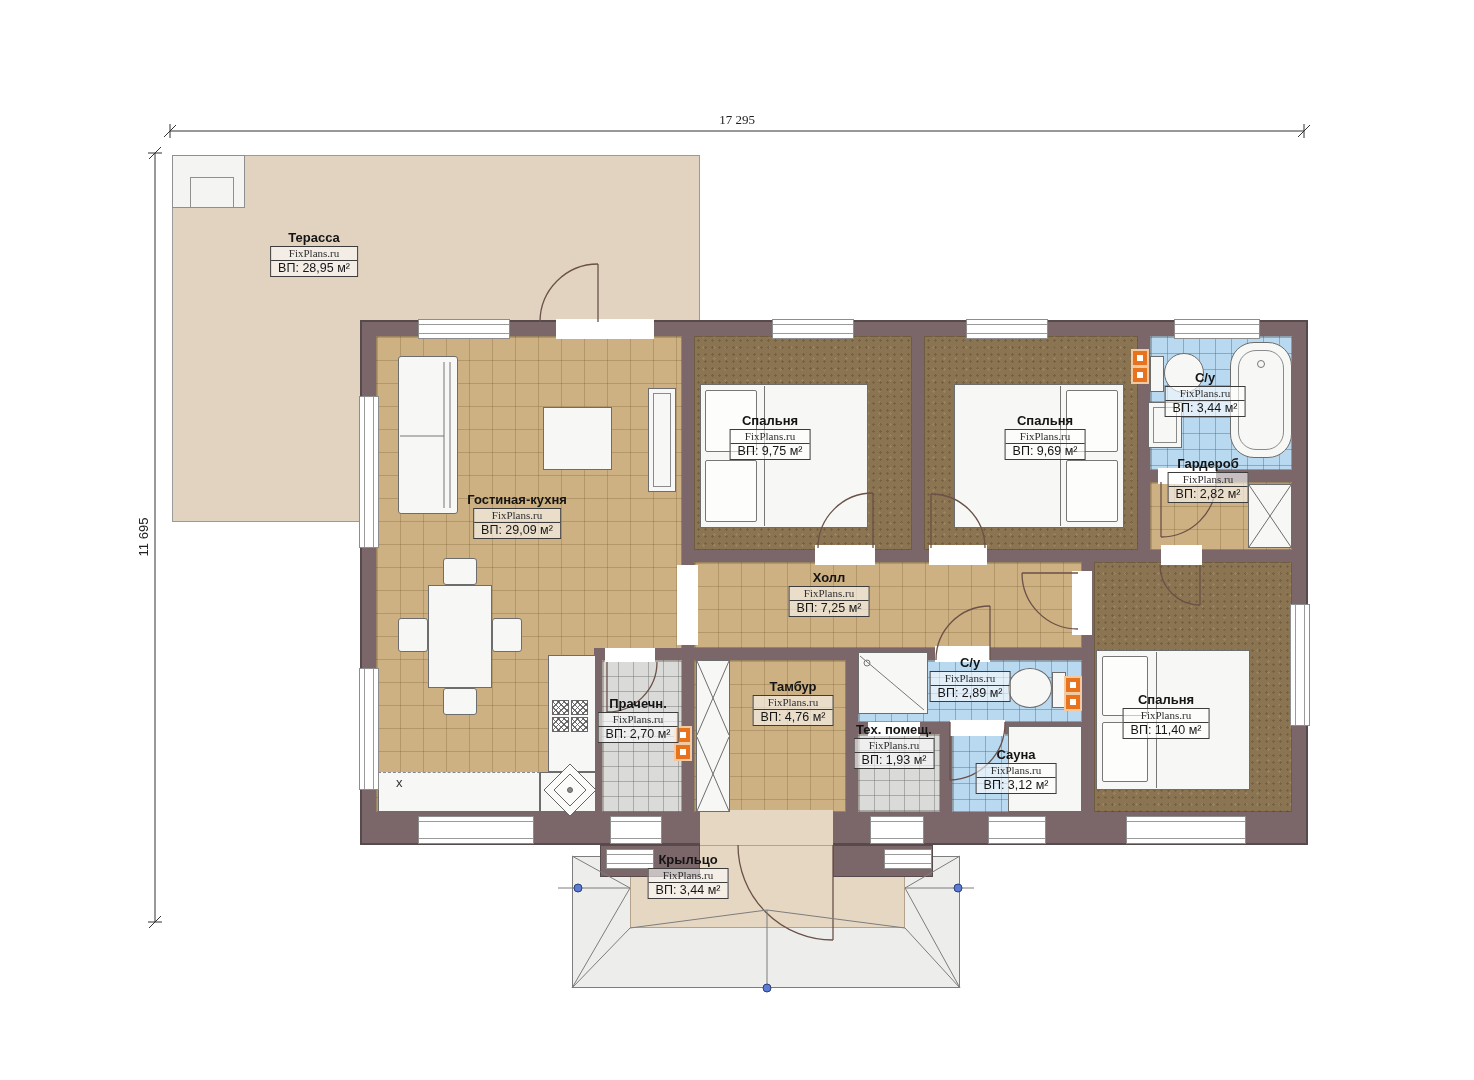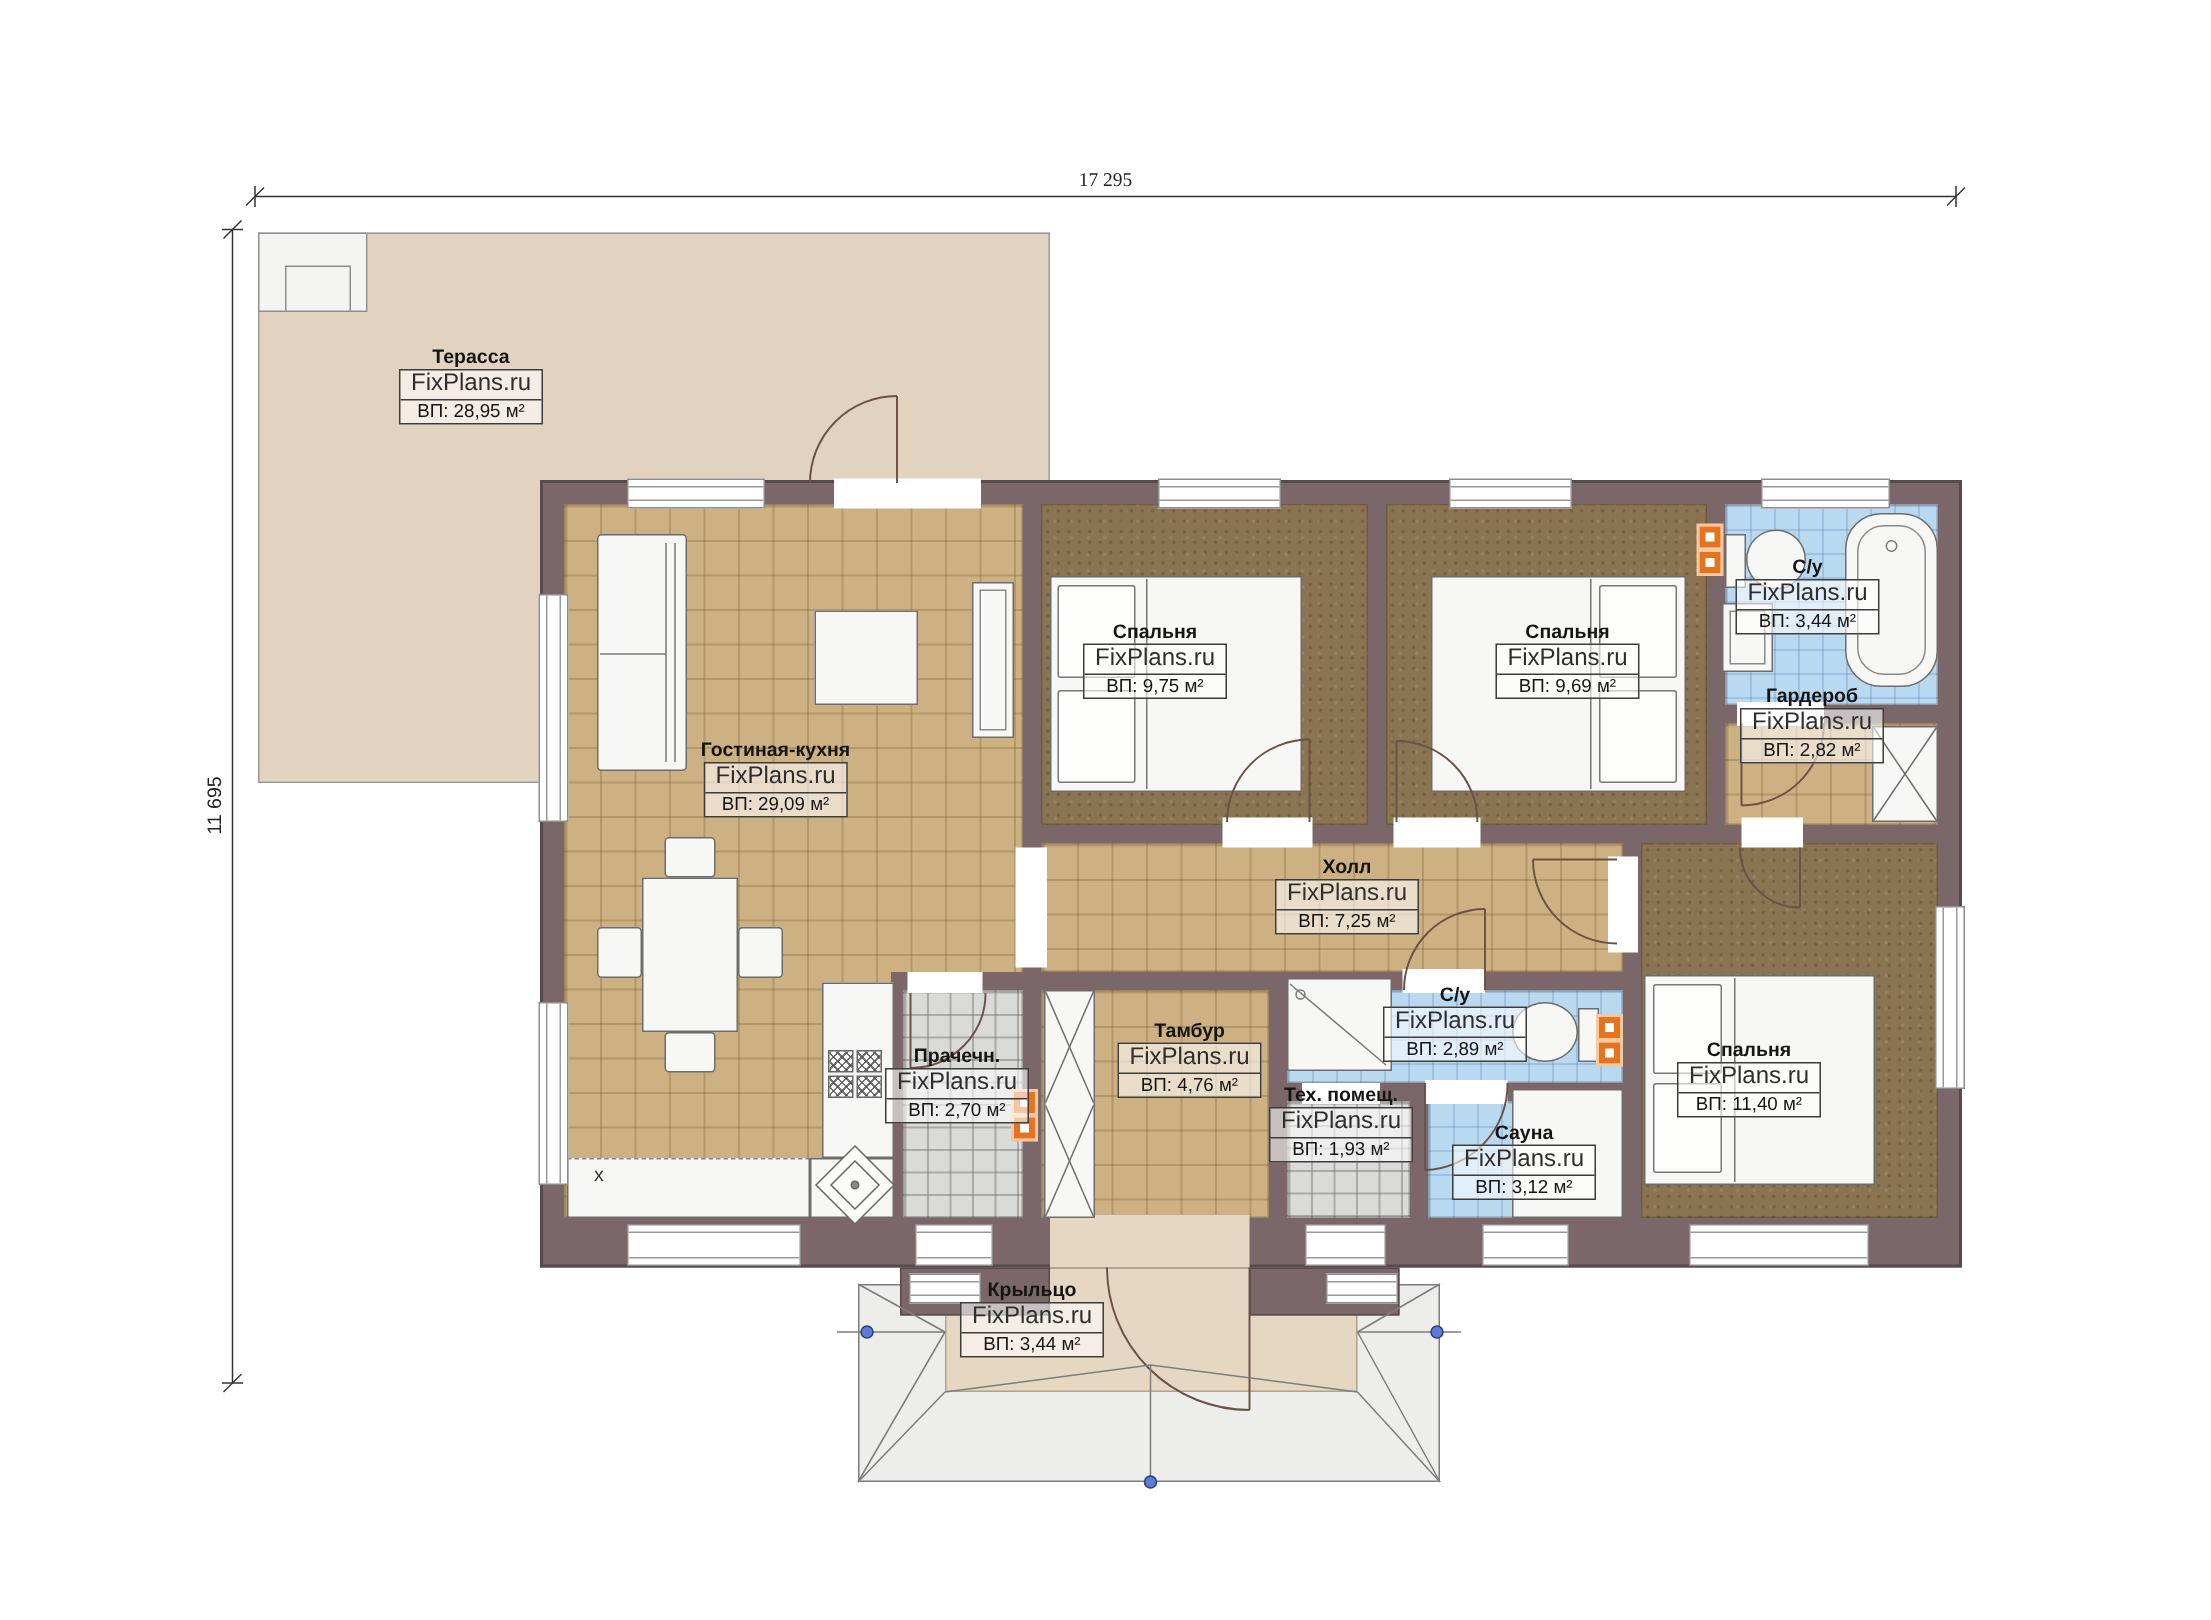--- a/index.html
+++ b/index.html
@@ -50,21 +50,21 @@
   .burner{position:absolute;width:17px;height:15px;background-color:#fff;border:1px solid #666;box-sizing:border-box;
     background-image:repeating-linear-gradient(45deg,rgba(80,80,80,.8) 0 1px,transparent 1px 4px),
                      repeating-linear-gradient(135deg,rgba(80,80,80,.8) 0 1px,transparent 1px 4px);}
   .rad{position:absolute;background:#f2c9a0;padding:2px;display:flex;flex-direction:column;gap:3px;z-index:8;}
   .rad .cell{width:14px;height:14px;border:4px solid #e8731e;background:#fff;box-sizing:border-box;}
 
   
   .room-label{position:absolute;transform:translateX(-50%);text-align:center;z-index:40;}
   .rl-name{font-weight:bold;font-size:13px;color:#141414;margin-bottom:1px;white-space:nowrap;}
   .rl-box{display:inline-block;border:1px solid #3c3c3c;background:rgba(255,255,255,.58);}
-  .rl-wm{padding:0 7px 1px;border-bottom:1px solid #3c3c3c;font-size:16px;color:#2e2e2e;white-space:nowrap;}
+  .rl-wm{padding:0 7px 1px;border-bottom:1px solid #3c3c3c;font-size:11px;color:#2e2e2e;white-space:nowrap;font-family:Liberation Serif, serif;}
   .rl-area{padding:0 7px 1px;font-size:12.5px;color:#161616;white-space:nowrap;}
 
   .dim-label{position:absolute;font-size:13px;color:#222;z-index:40;transform:translateX(-50%);white-space:nowrap;}
   .dim-label.vert{transform:translate(-50%,-50%) rotate(-90deg);}
 
   .kitchen-x{position:absolute;font-size:13px;color:#333;z-index:7;}
 
   #linework{position:absolute;left:0;top:0;z-index:30;pointer-events:none;}
 </style>
 </head>
@@ -314,21 +314,21 @@
       <div class="rl-area">ВП: 3,44 м²</div>
     </div>
   </div>
   <div class="room-label" style="left:1208px;top:456px;">
     <div class="rl-name">Гардероб</div>
     <div class="rl-box">
       <div class="rl-wm">FixPlans.ru</div>
       <div class="rl-area">ВП: 2,82 м²</div>
     </div>
   </div>
-  <div class="room-label" style="left:898px;top:570px;">
+  <div class="room-label" style="left:829px;top:570px;">
     <div class="rl-name">Холл</div>
     <div class="rl-box">
       <div class="rl-wm">FixPlans.ru</div>
       <div class="rl-area">ВП: 7,25 м²</div>
     </div>
   </div>
   <div class="room-label" style="left:793px;top:679px;">
     <div class="rl-name">Тамбур</div>
     <div class="rl-box">
       <div class="rl-wm">FixPlans.ru</div>

